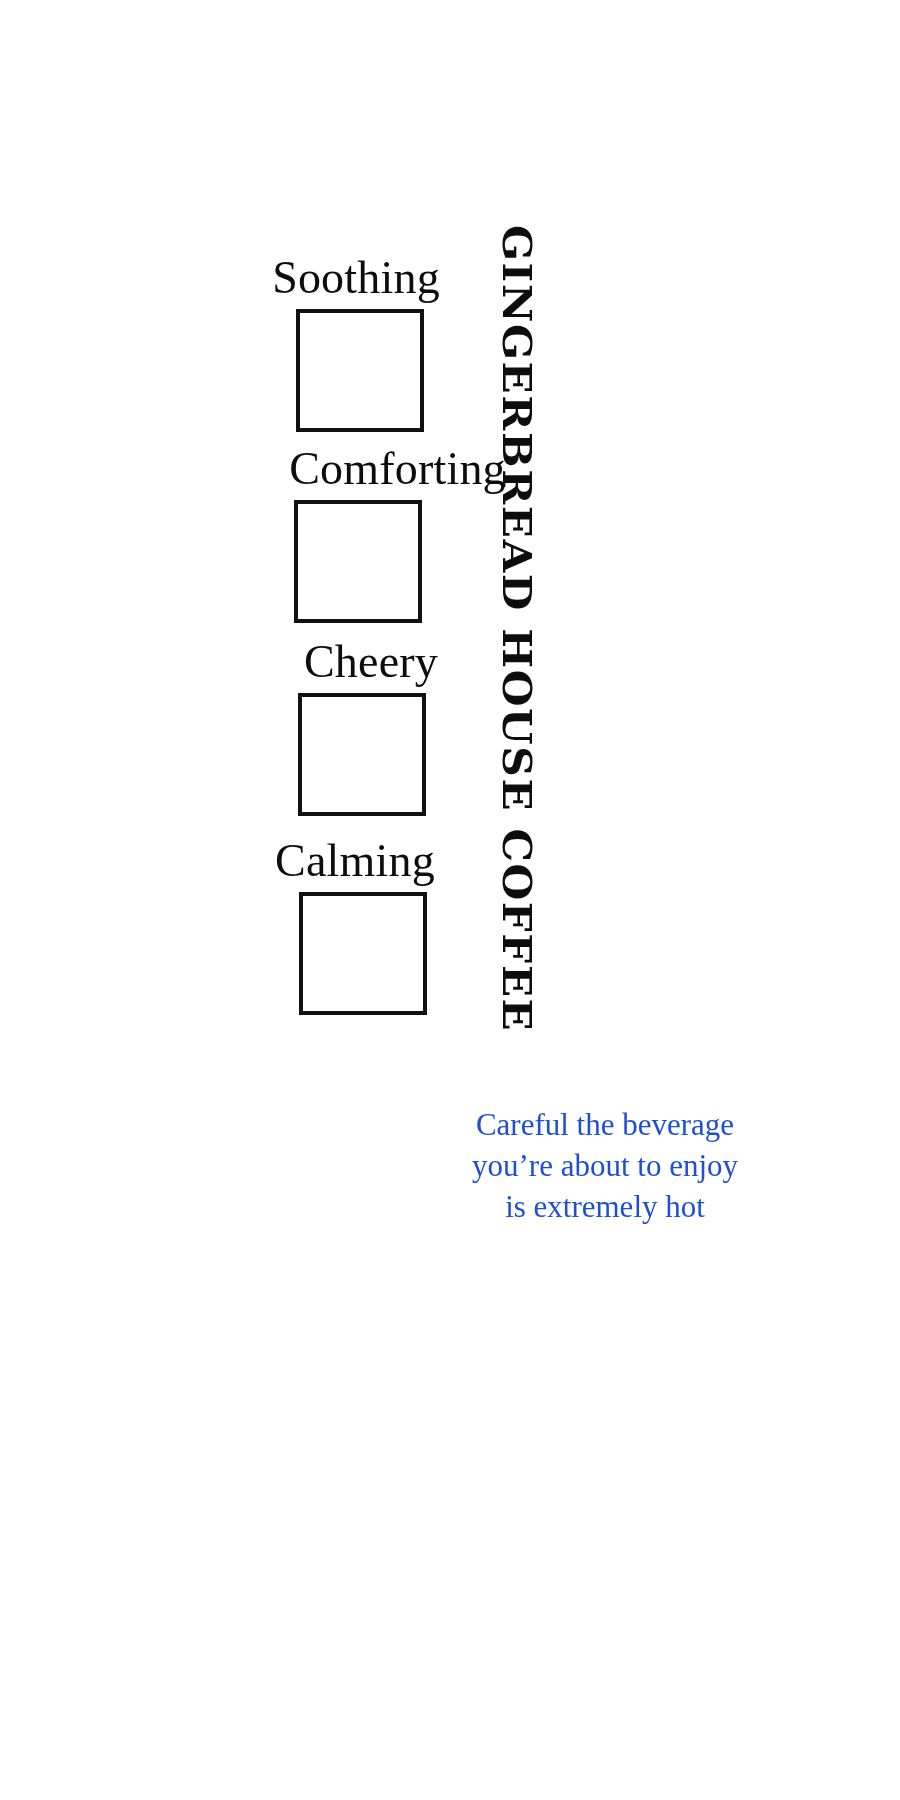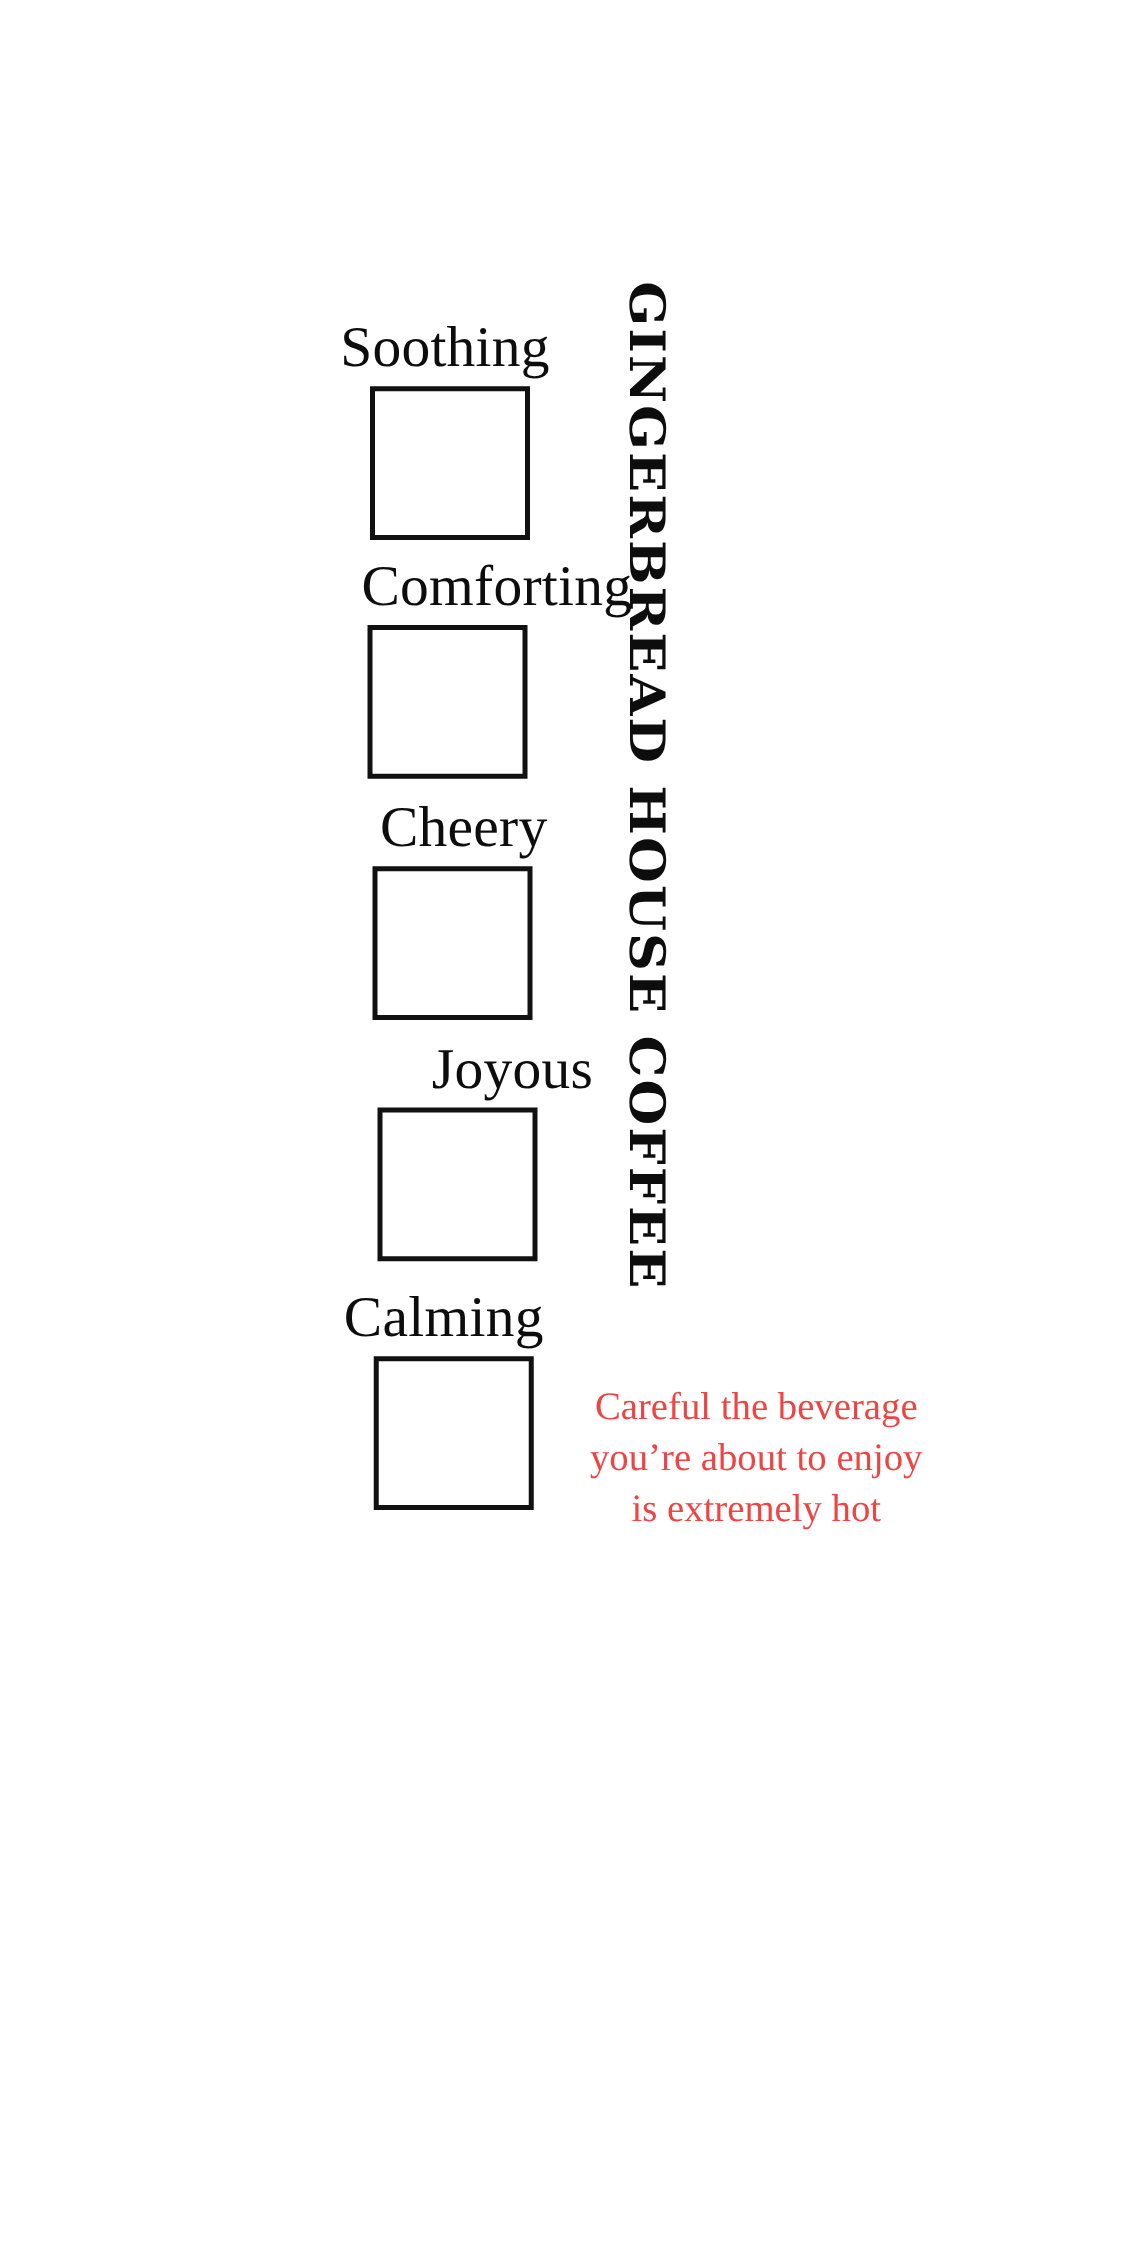--- a/index.html
+++ b/index.html
@@ -89,21 +89,21 @@
 
   
   #warning-note {
     position: absolute;
     left: 460px;
     top: 1105px;
     width: 290px;
     text-align: center;
     font-size: 31px;
     line-height: 1.32;
-    color: #ef4444;
+    color: #1d4ed8;
   }
 </style>
 </head>
 <body>
 
 <div id="checklist">
 
   <div class="check-row row-0">
     <div class="check-label">Soothing</div>
     <div class="check-box"></div>
@@ -112,24 +112,20 @@
   <div class="check-row row-1">
     <div class="check-label">Comforting</div>
     <div class="check-box"></div>
   </div>
 
   <div class="check-row row-2">
     <div class="check-label">Cheery</div>
     <div class="check-box"></div>
   </div>
 
-  <div class="check-row row-3">
-    <div class="check-label">Joyous</div>
-    <div class="check-box"></div>
-  </div>
 
   <div class="check-row row-4">
     <div class="check-label">Calming</div>
     <div class="check-box"></div>
   </div>
 
 </div>
 
 <div id="brand-title">GINGERBREAD HOUSE COFFEE</div>
 

